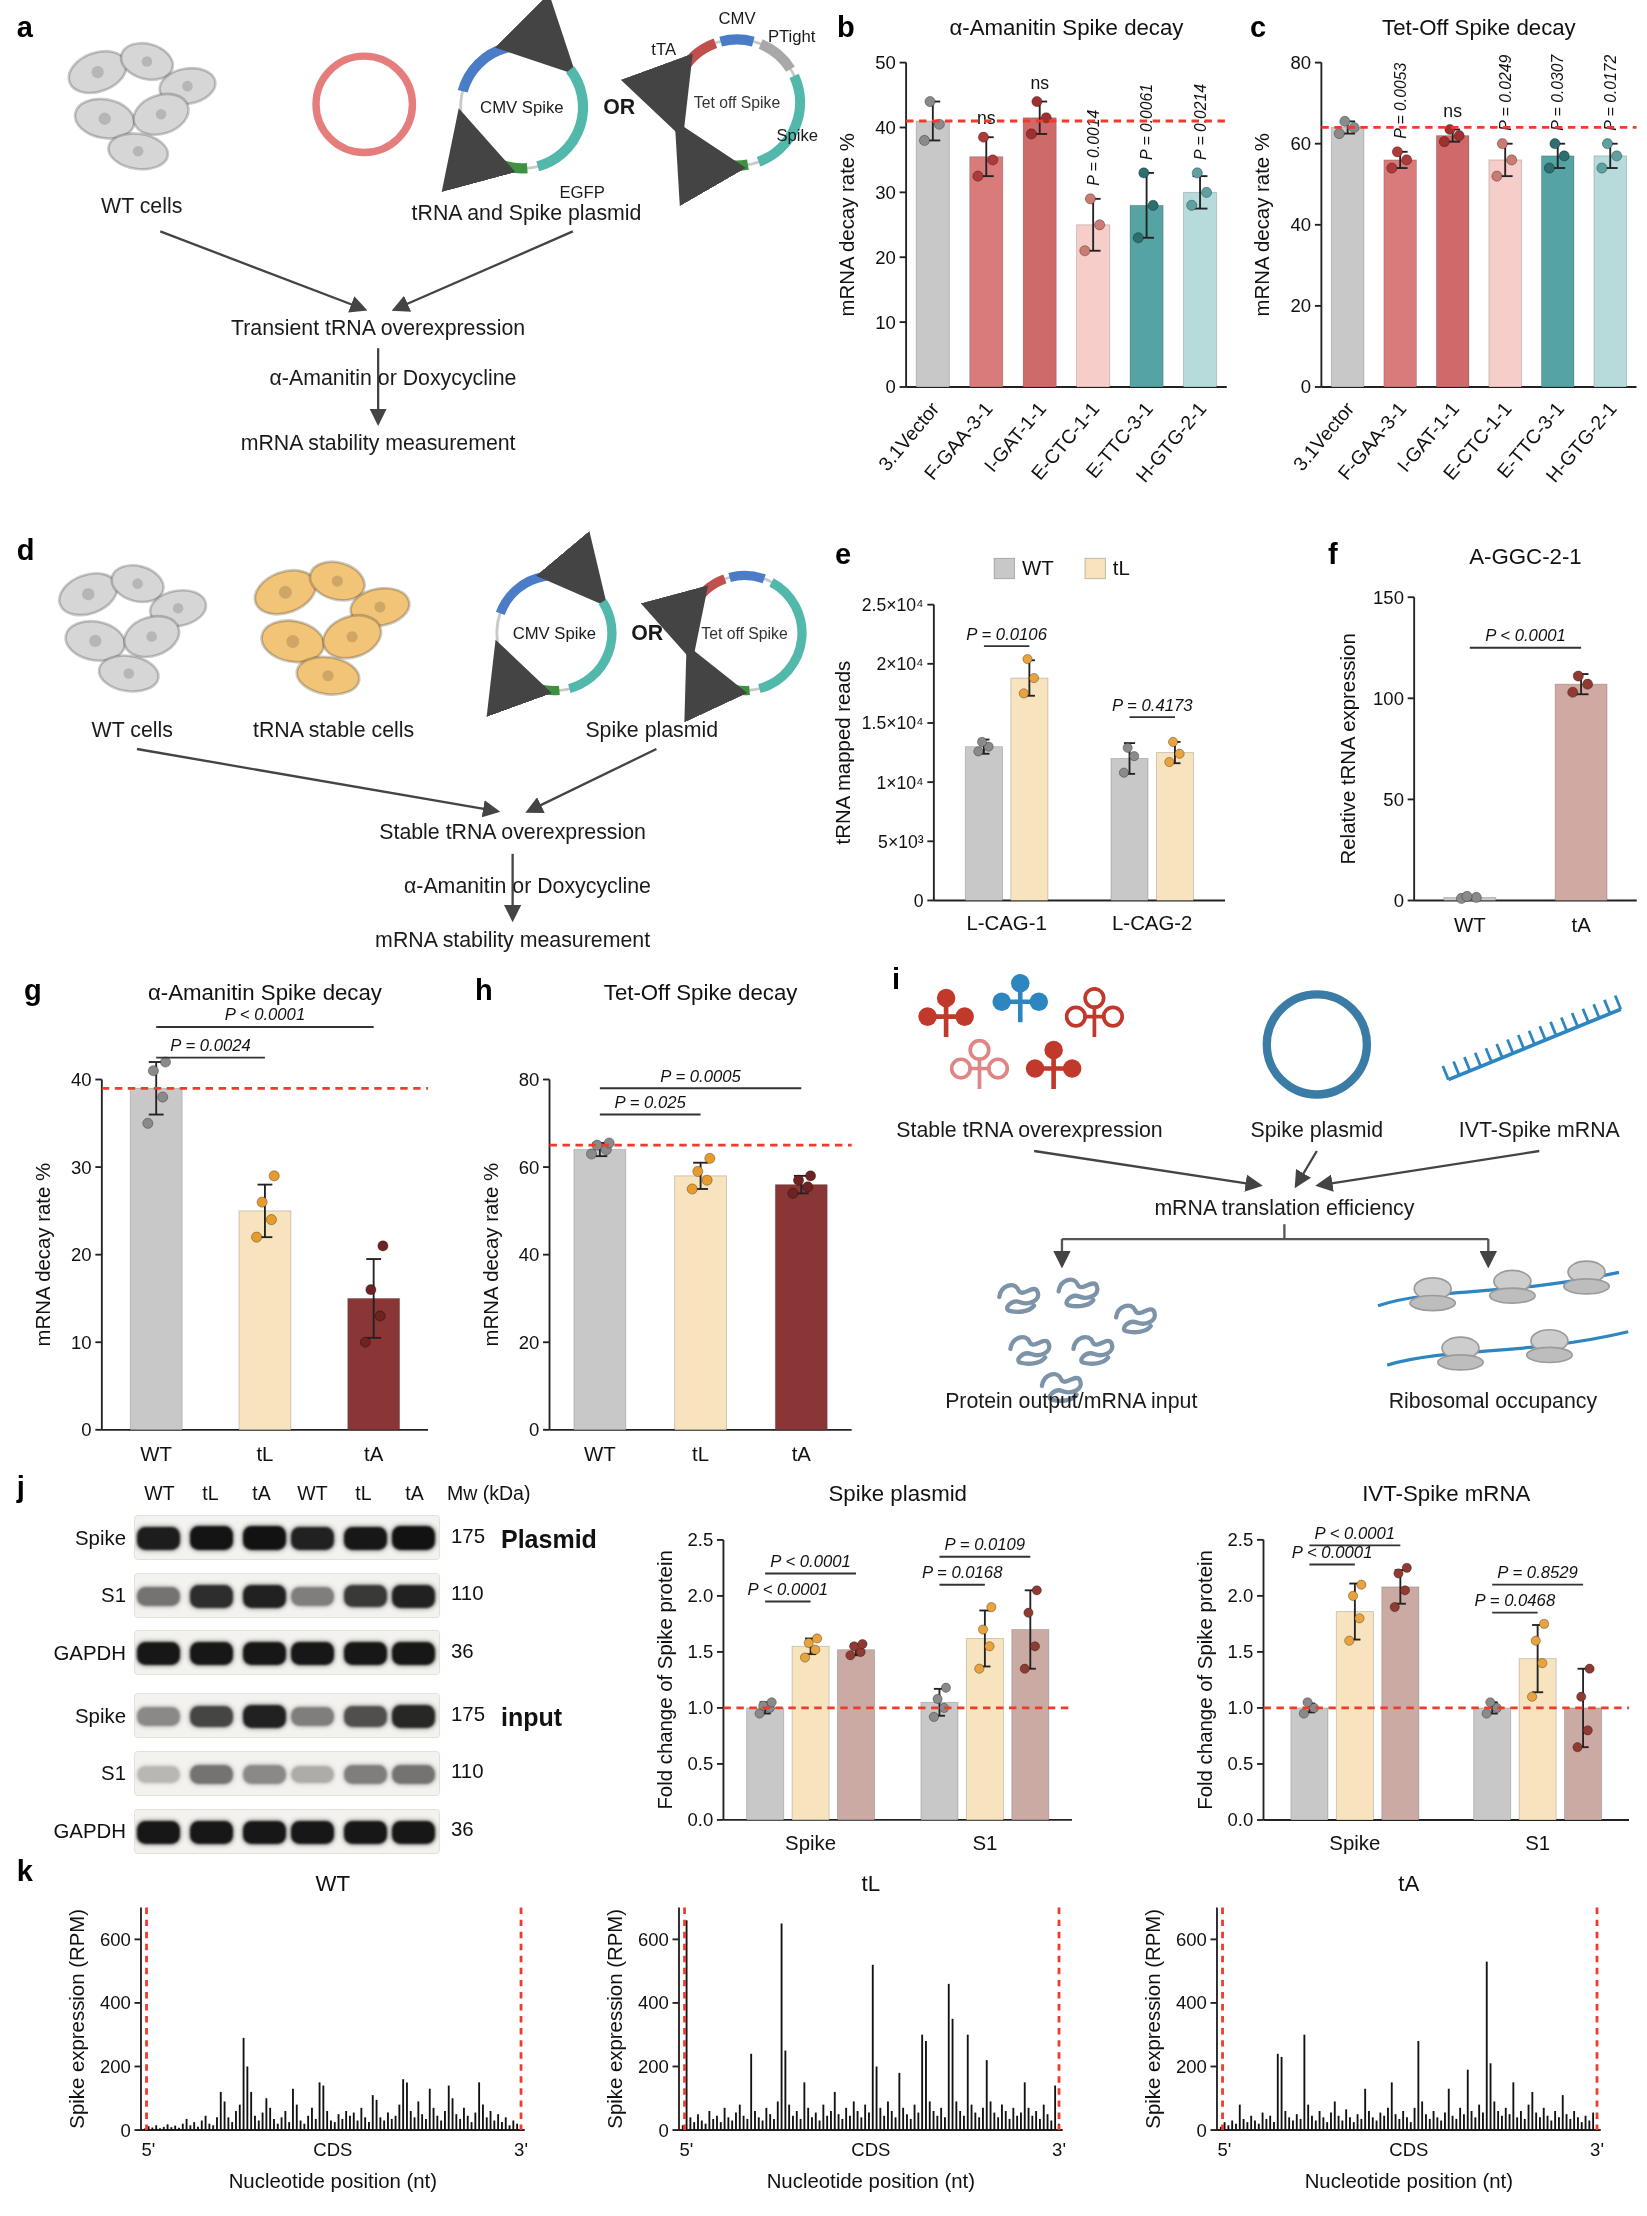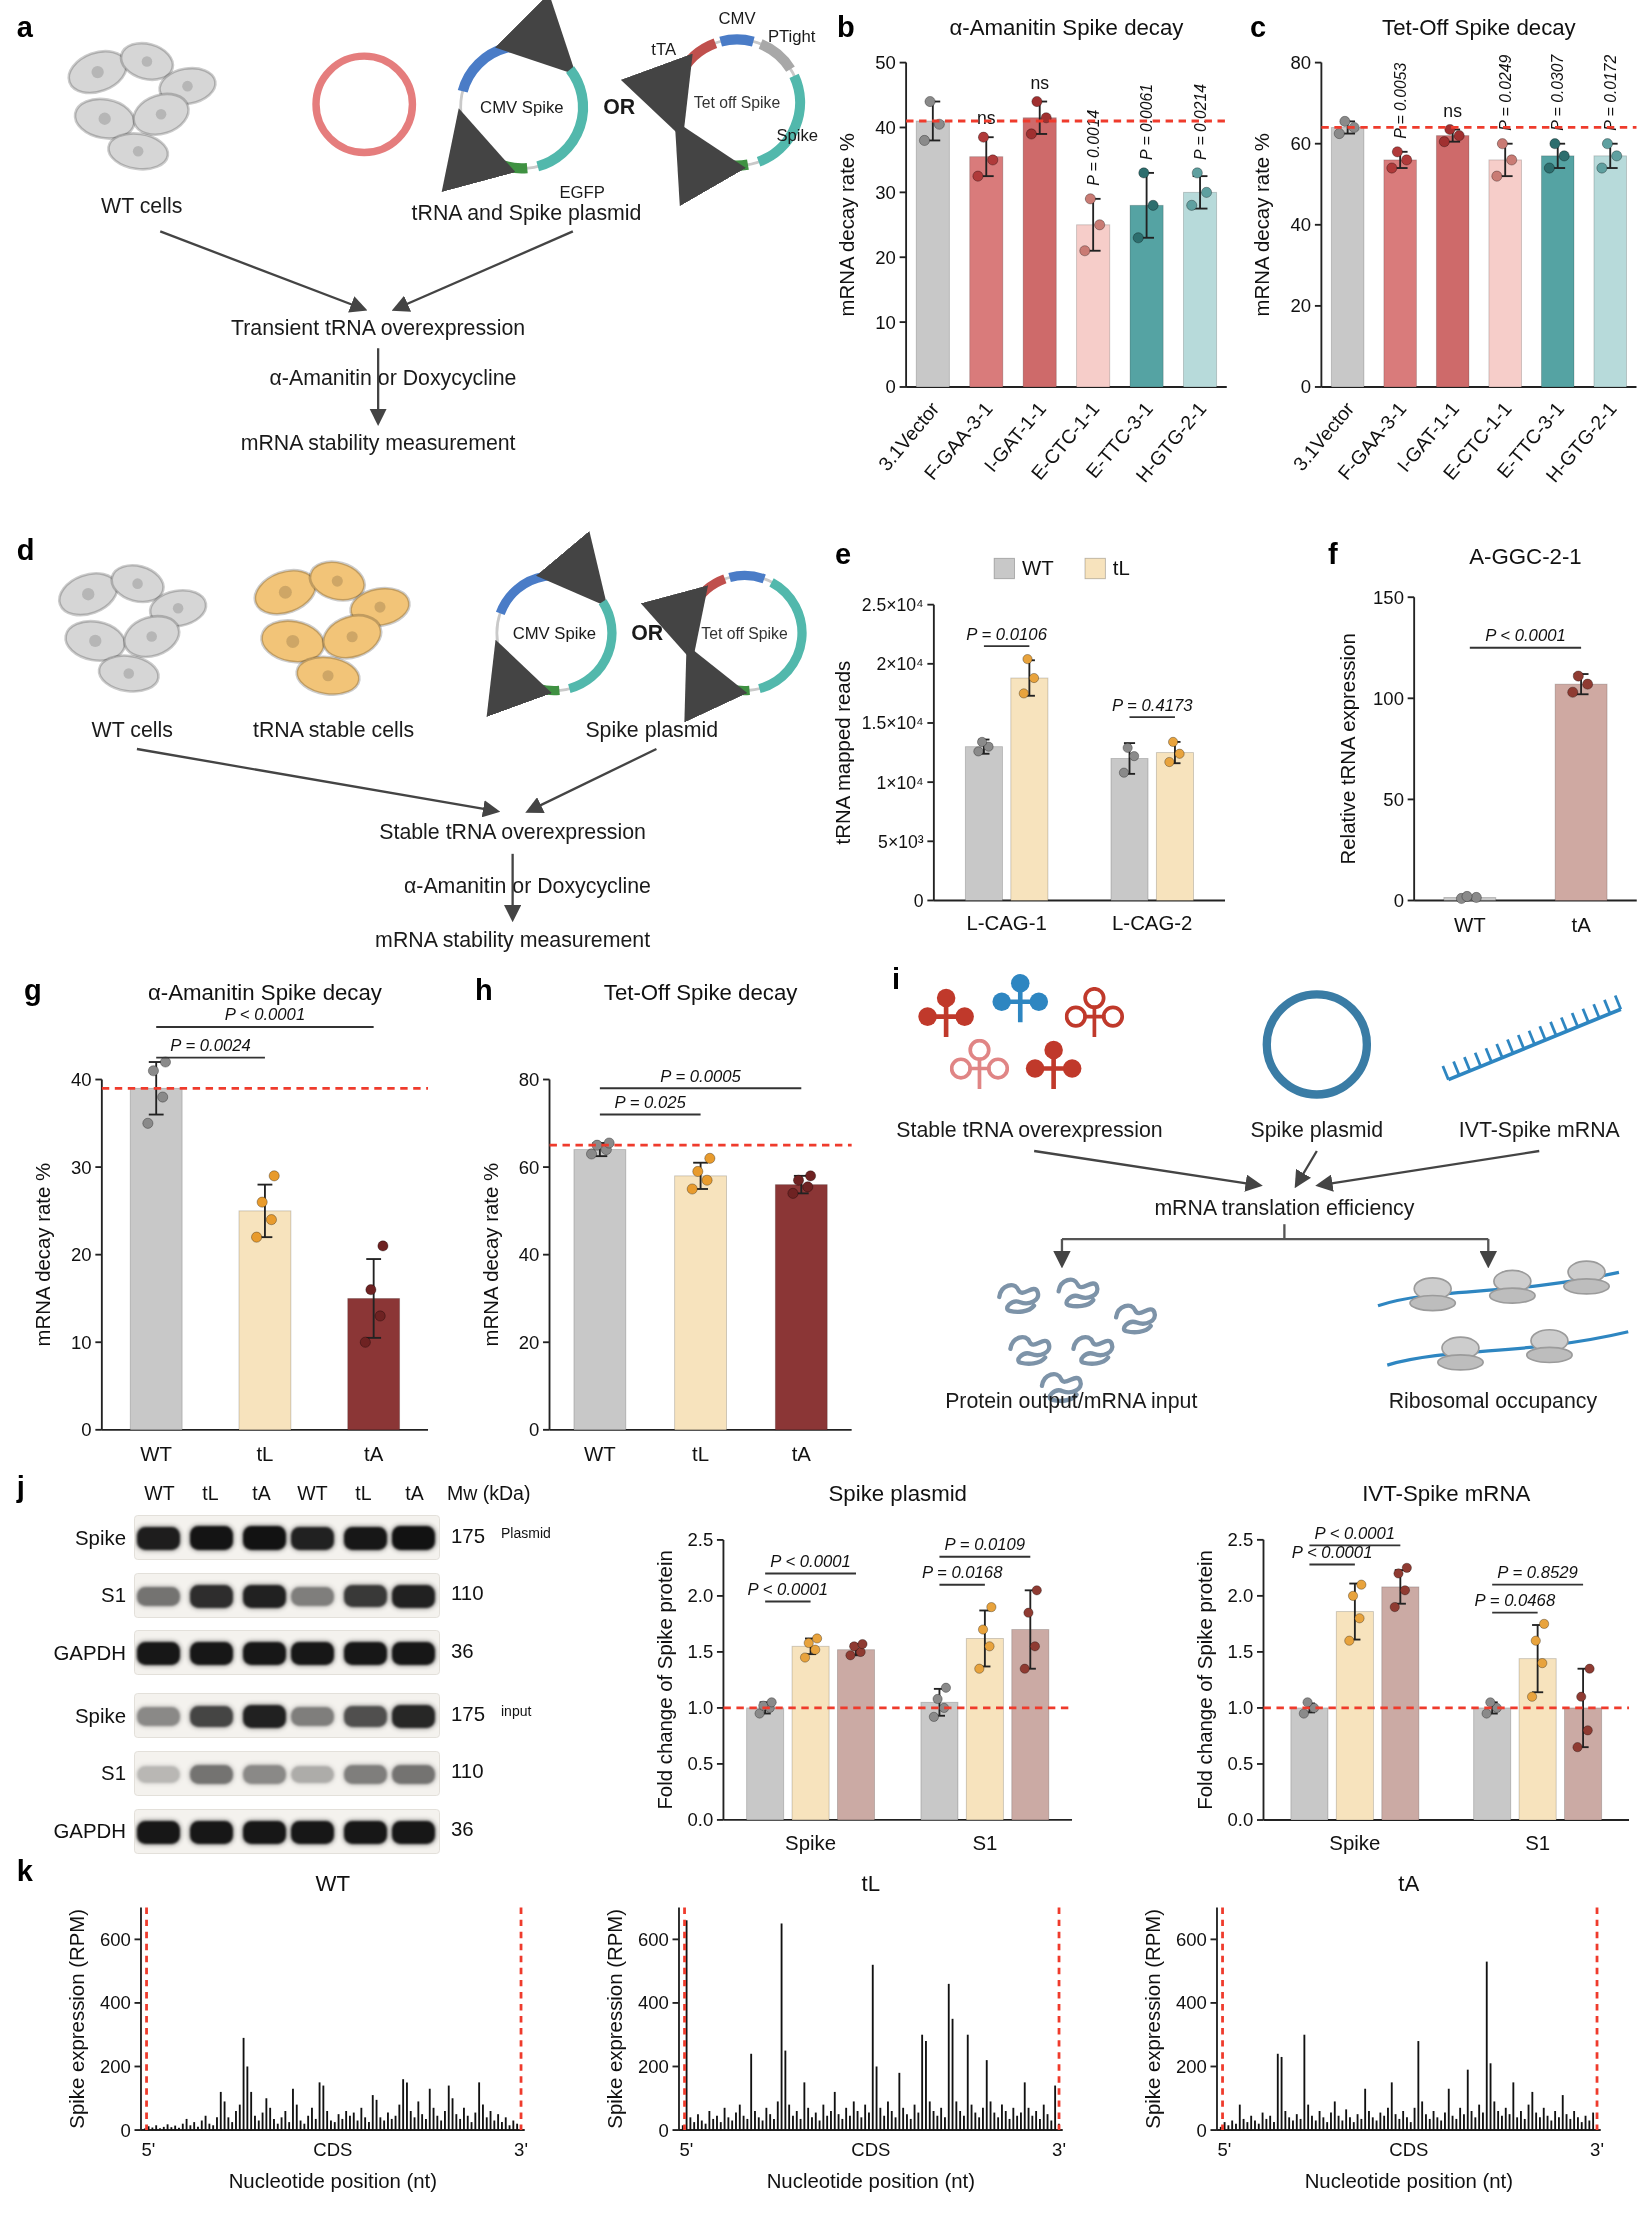--- a/index.html
+++ b/index.html
@@ -12,21 +12,21 @@
   .slab   { font-size:23px; fill:#1a1a1a; text-anchor:middle; }
   .slab-sm{ font-size:18px; fill:#1a1a1a; text-anchor:middle; }
   .slab-xs{ font-size:17px; fill:#333; text-anchor:middle; }
   #blot { position:absolute; left:52px; top:1482px; width:594px; height:390px; }
   .blot-lane-label{ position:absolute; font-size:19.5px; text-align:center; color:#111; }
   .blot-mw-header{ position:absolute; font-size:19.5px; color:#111; }
   .blot-row-label{ position:absolute; font-size:20.4px; text-align:right; color:#111; }
   .blot-strip{ position:absolute; background:#f4f2ee; border:0.9px solid #e3e0da; border-radius:3.7px; overflow:hidden; }
   .blot-band{ position:absolute; background:#0b0b0b; border-radius:8.3px; filter:blur(1.2px); box-shadow:0 0 5.6px rgba(15,15,15,.65); }
   .blot-mw{ position:absolute; font-size:20.4px; color:#111; }
-  .blot-group{ position:absolute; font-size:14px; font-weight:normal; color:#111; }
+  .blot-group{ position:absolute; font-size:25px; font-weight:bold; color:#111; }
 </style>
 </head>
 <body>
 
 <div id="fig">
 
   <svg width="0" height="0" class="abs">
     <defs>
       <marker id="arw" viewBox="0 0 10 10" refX="8" refY="5" markerWidth="7.5" markerHeight="7.5" orient="auto-start-reverse">
         <path d="M0 0 L10 5 L0 10 z" fill="#444"></path>

